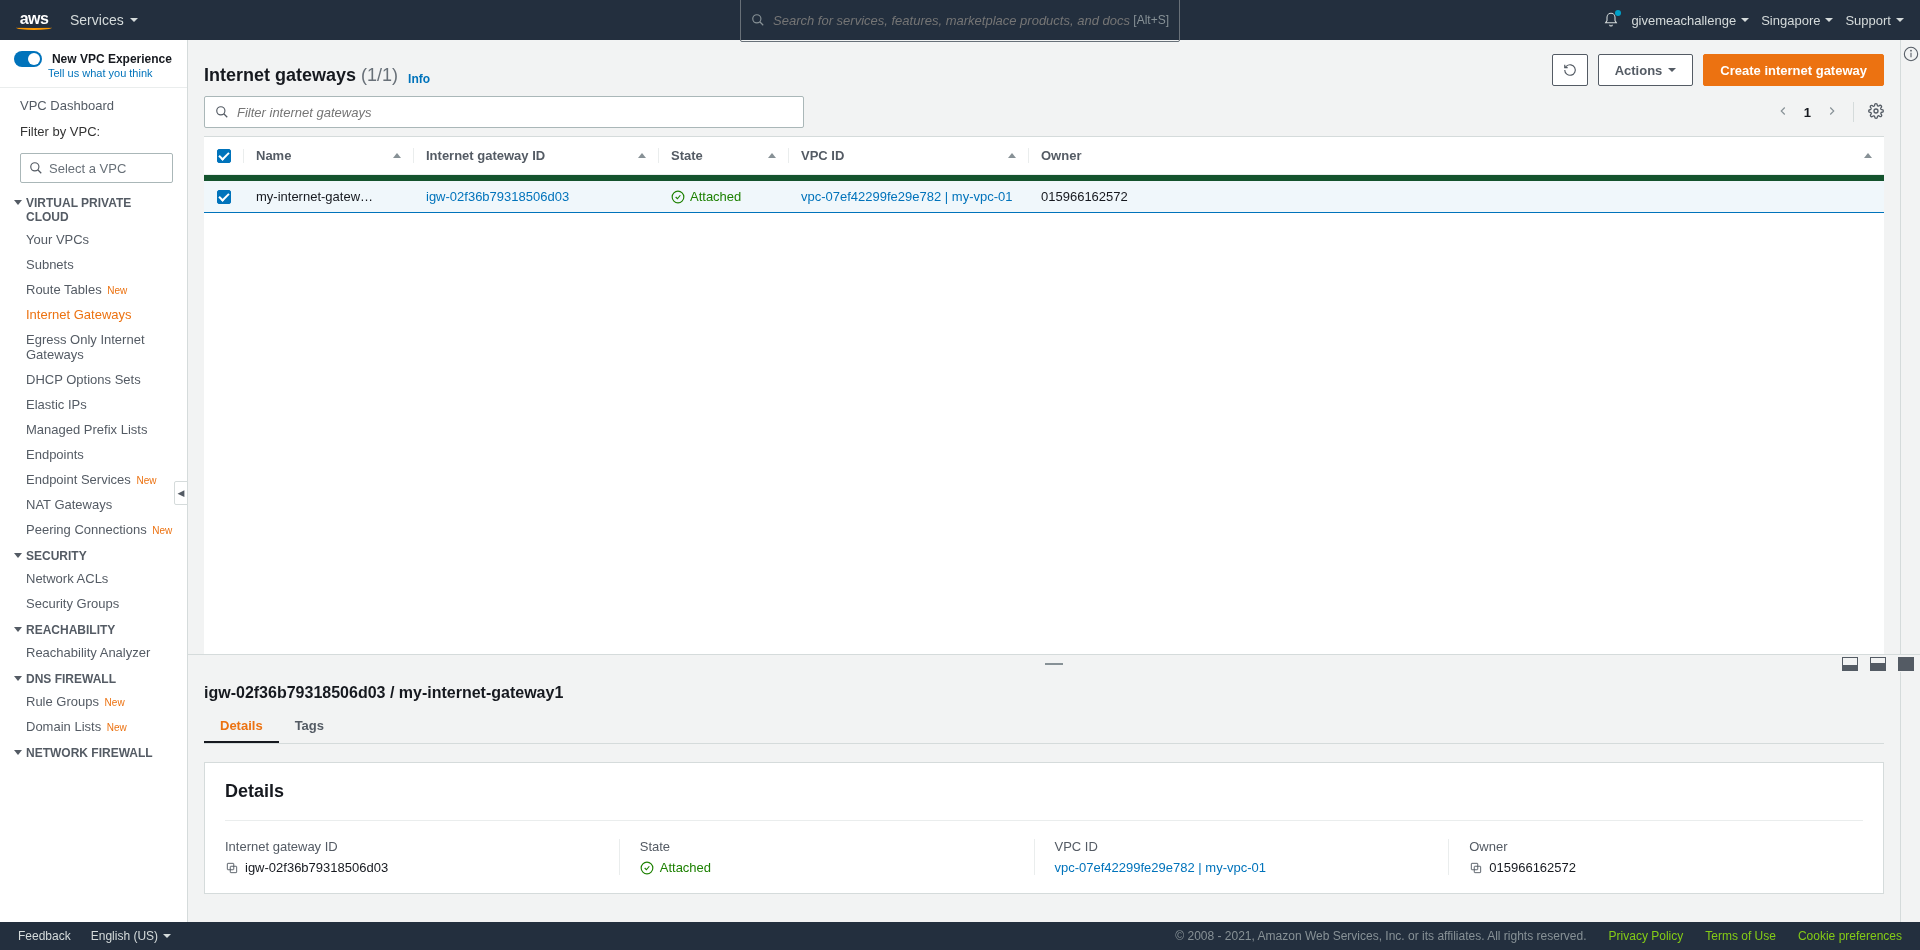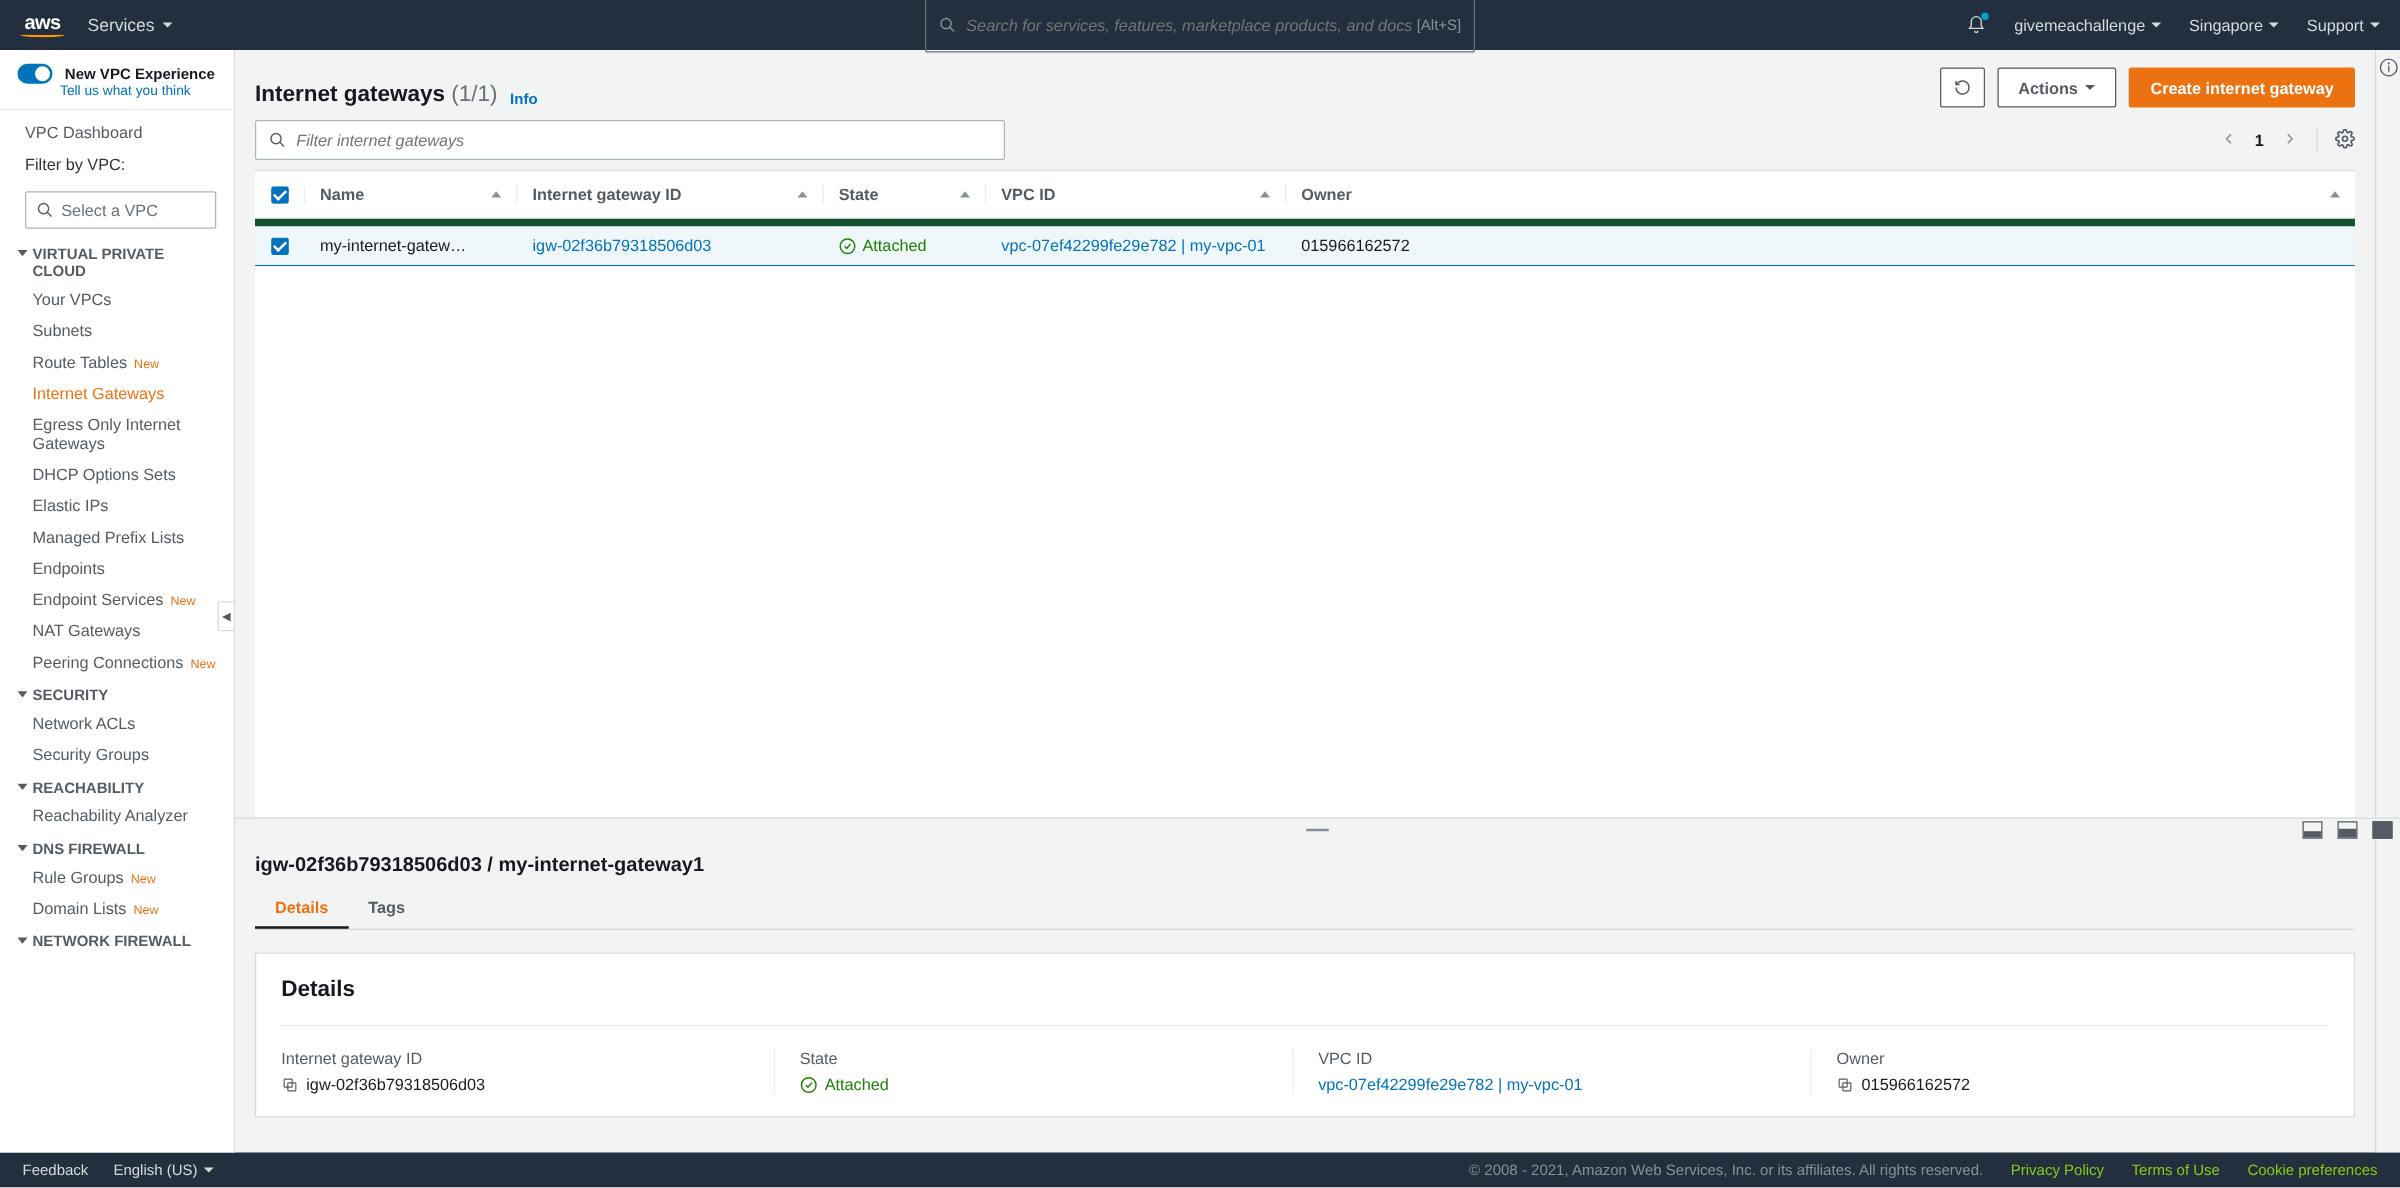--- a/index.html
+++ b/index.html
@@ -9,21 +9,21 @@
 
 .topnav { height:40px; background:#232f3e; color:#d5dbdb; display:flex; align-items:center; padding:0 16px; position:relative; }
 .aws-logo { color:#fff; font-weight:700; font-size:16px; margin-right:18px; display:flex; align-items:center; cursor:pointer; }
 .aws-logo .smile { display:block; width:36px; height:5px; border-bottom:2px solid #ff9900; border-radius:0 0 60% 60%; margin-top:-3px; }
 .aws-logo .txt { letter-spacing:-0.5px; }
 .aws-logo-wrap { display:flex; flex-direction:column; align-items:center; }
 .services-btn { color:#d5dbdb; cursor:pointer; display:flex; align-items:center; gap:6px; font-size:14px; }
 .searchbar { position:absolute; left:50%; transform:translateX(-50%); width:440px; height:44px; border:1px solid #687078; border-radius:2px; display:flex; align-items:center; padding:0 10px; color:#879196; }
 .searchbar input { background:transparent; border:none; outline:none; color:#d5dbdb; flex:1; font-style:italic; font-size:13px; margin-left:8px; }
 .searchbar .kbd { font-size:12px; color:#879196; }
-.topnav-right { margin-left:auto; display:flex; align-items:center; gap:22px; font-size:13px; }
+.topnav-right { margin-left:auto; display:flex; align-items:center; gap:12px; font-size:13px; }
 .topnav-right .item { cursor:pointer; display:flex; align-items:center; gap:5px; }
 .bell { position:relative; }
 .bell .dot { position:absolute; top:-2px; right:-2px; width:6px; height:6px; background:#00a1c9; border-radius:50%; }
 .caret { width:0; height:0; border-left:4px solid transparent; border-right:4px solid transparent; border-top:4px solid currentColor; display:inline-block; }
 
 
 .shell { display:flex; height:calc(100vh - 40px - 28px); }
 .sidebar { width:188px; background:#fff; border-right:1px solid #d5dbdb; position:relative; display:flex; flex-direction:column; }
 .sidebar-scroll { overflow-y:auto; overflow-x:hidden; flex:1; padding-bottom:12px; }
 .sidebar-scroll::-webkit-scrollbar { width:8px; }

